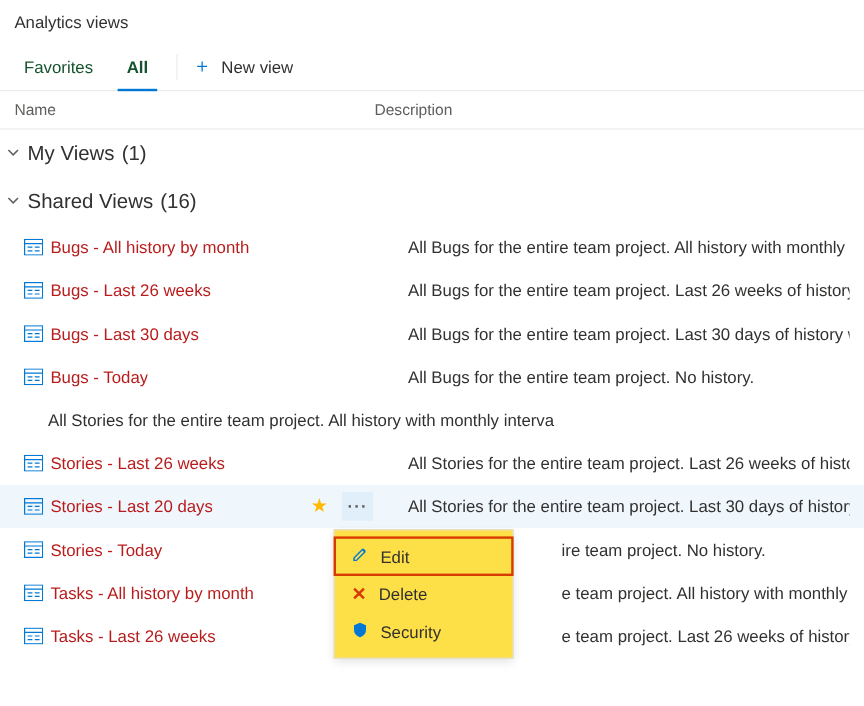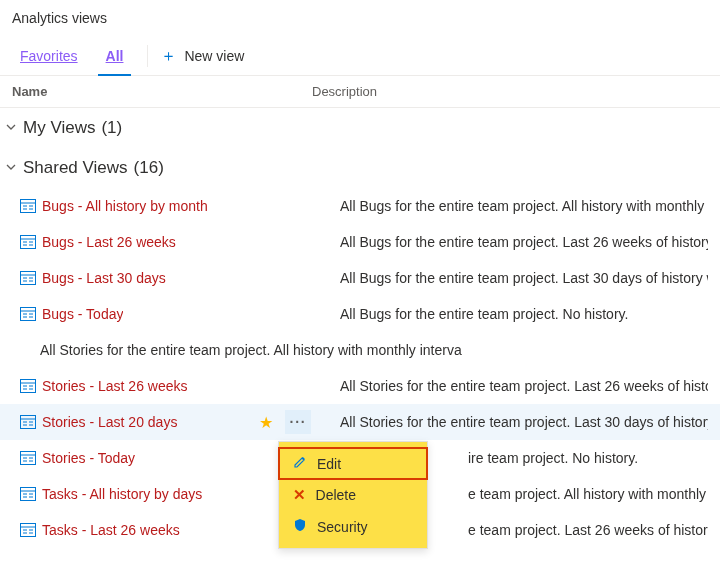--- a/index.html
+++ b/index.html
@@ -26,24 +26,23 @@
     align-items: center;
     height: 40px;
     border-bottom: 1px solid #edebe9;
     padding: 0 12px;
   }
   .tab {
     padding: 0 8px;
     margin-right: 12px;
     height: 40px;
     line-height: 40px;
-    color: #8b5cf6;
+    color: #14532d;
     cursor: pointer;
     position: relative;
-    text-decoration: underline;
   }
   .tab.active {
     font-weight: 600;
   }
   .tab.active::after {
     content: "";
     position: absolute;
     left: 0; right: 0; bottom: 0;
     height: 2px;
     background: #0078d4;
@@ -62,21 +61,21 @@
     color: #323130;
   }
   .plus-icon { color: #0078d4; font-size: 16px; line-height: 1; }
   .col-headers {
     display: flex;
     padding: 8px 12px;
     border-bottom: 1px solid #edebe9;
     color: #605e5c;
     font-size: 13px;
   }
-  .col-name { flex: 0 0 300px; font-weight: bold; }
+  .col-name { flex: 0 0 300px; }
   .col-desc { flex: 1; }
   .section-hdr {
     display: flex;
     align-items: center;
     gap: 6px;
     padding: 10px 5px;
     font-size: 17px;
     color: #323130;
     cursor: pointer;
   }
@@ -334,21 +333,21 @@
         <span class="view-icon">
           <svg width="16" height="14" viewBox="0 0 16 14">
             <rect x="0.5" y="0.5" width="15" height="13" fill="none" stroke="#0078d4"></rect>
             <line x1="0.5" y1="4" x2="15.5" y2="4" stroke="#0078d4"></line>
             <line x1="3" y1="7" x2="7" y2="7" stroke="#0078d4"></line>
             <line x1="3" y1="10" x2="7" y2="10" stroke="#0078d4"></line>
             <line x1="9" y1="7" x2="13" y2="7" stroke="#0078d4"></line>
             <line x1="9" y1="10" x2="13" y2="10" stroke="#0078d4"></line>
           </svg>
         </span>
-        <a class="view-name">Tasks - All history by days</a>
+        <a class="view-name">Tasks - All history by month</a>
       </div>
       <div class="row-desc" style="margin-left: 148px;">e team project. All history with monthly intervals</div>
     </div>
     <div class="row">
       <div class="row-left">
         <span class="view-icon">
           <svg width="16" height="14" viewBox="0 0 16 14">
             <rect x="0.5" y="0.5" width="15" height="13" fill="none" stroke="#0078d4"></rect>
             <line x1="0.5" y1="4" x2="15.5" y2="4" stroke="#0078d4"></line>
             <line x1="3" y1="7" x2="7" y2="7" stroke="#0078d4"></line>

